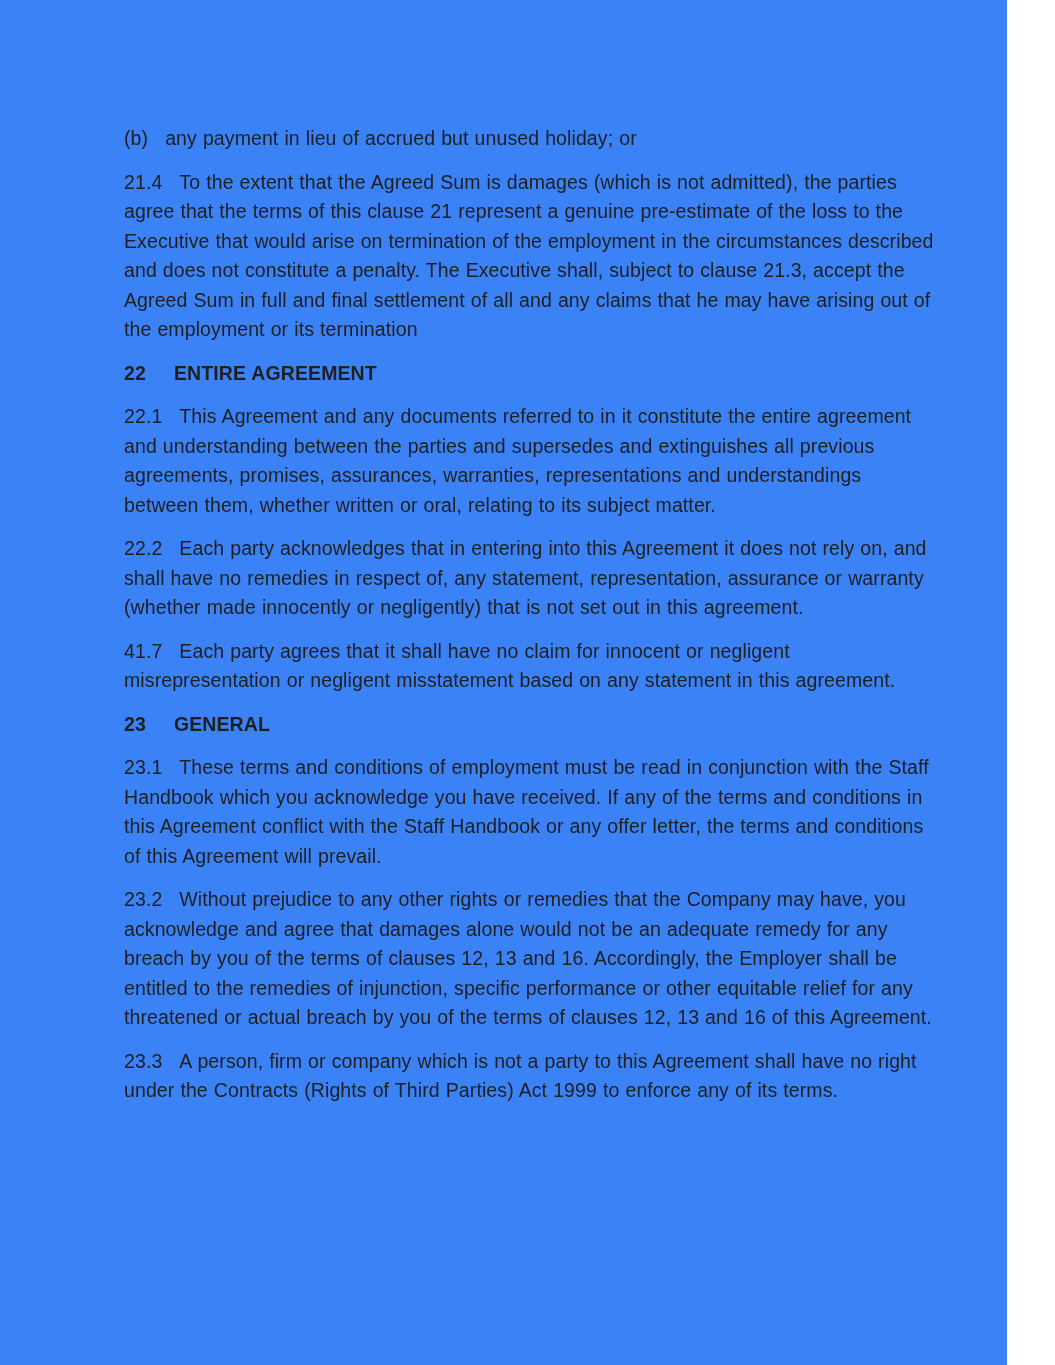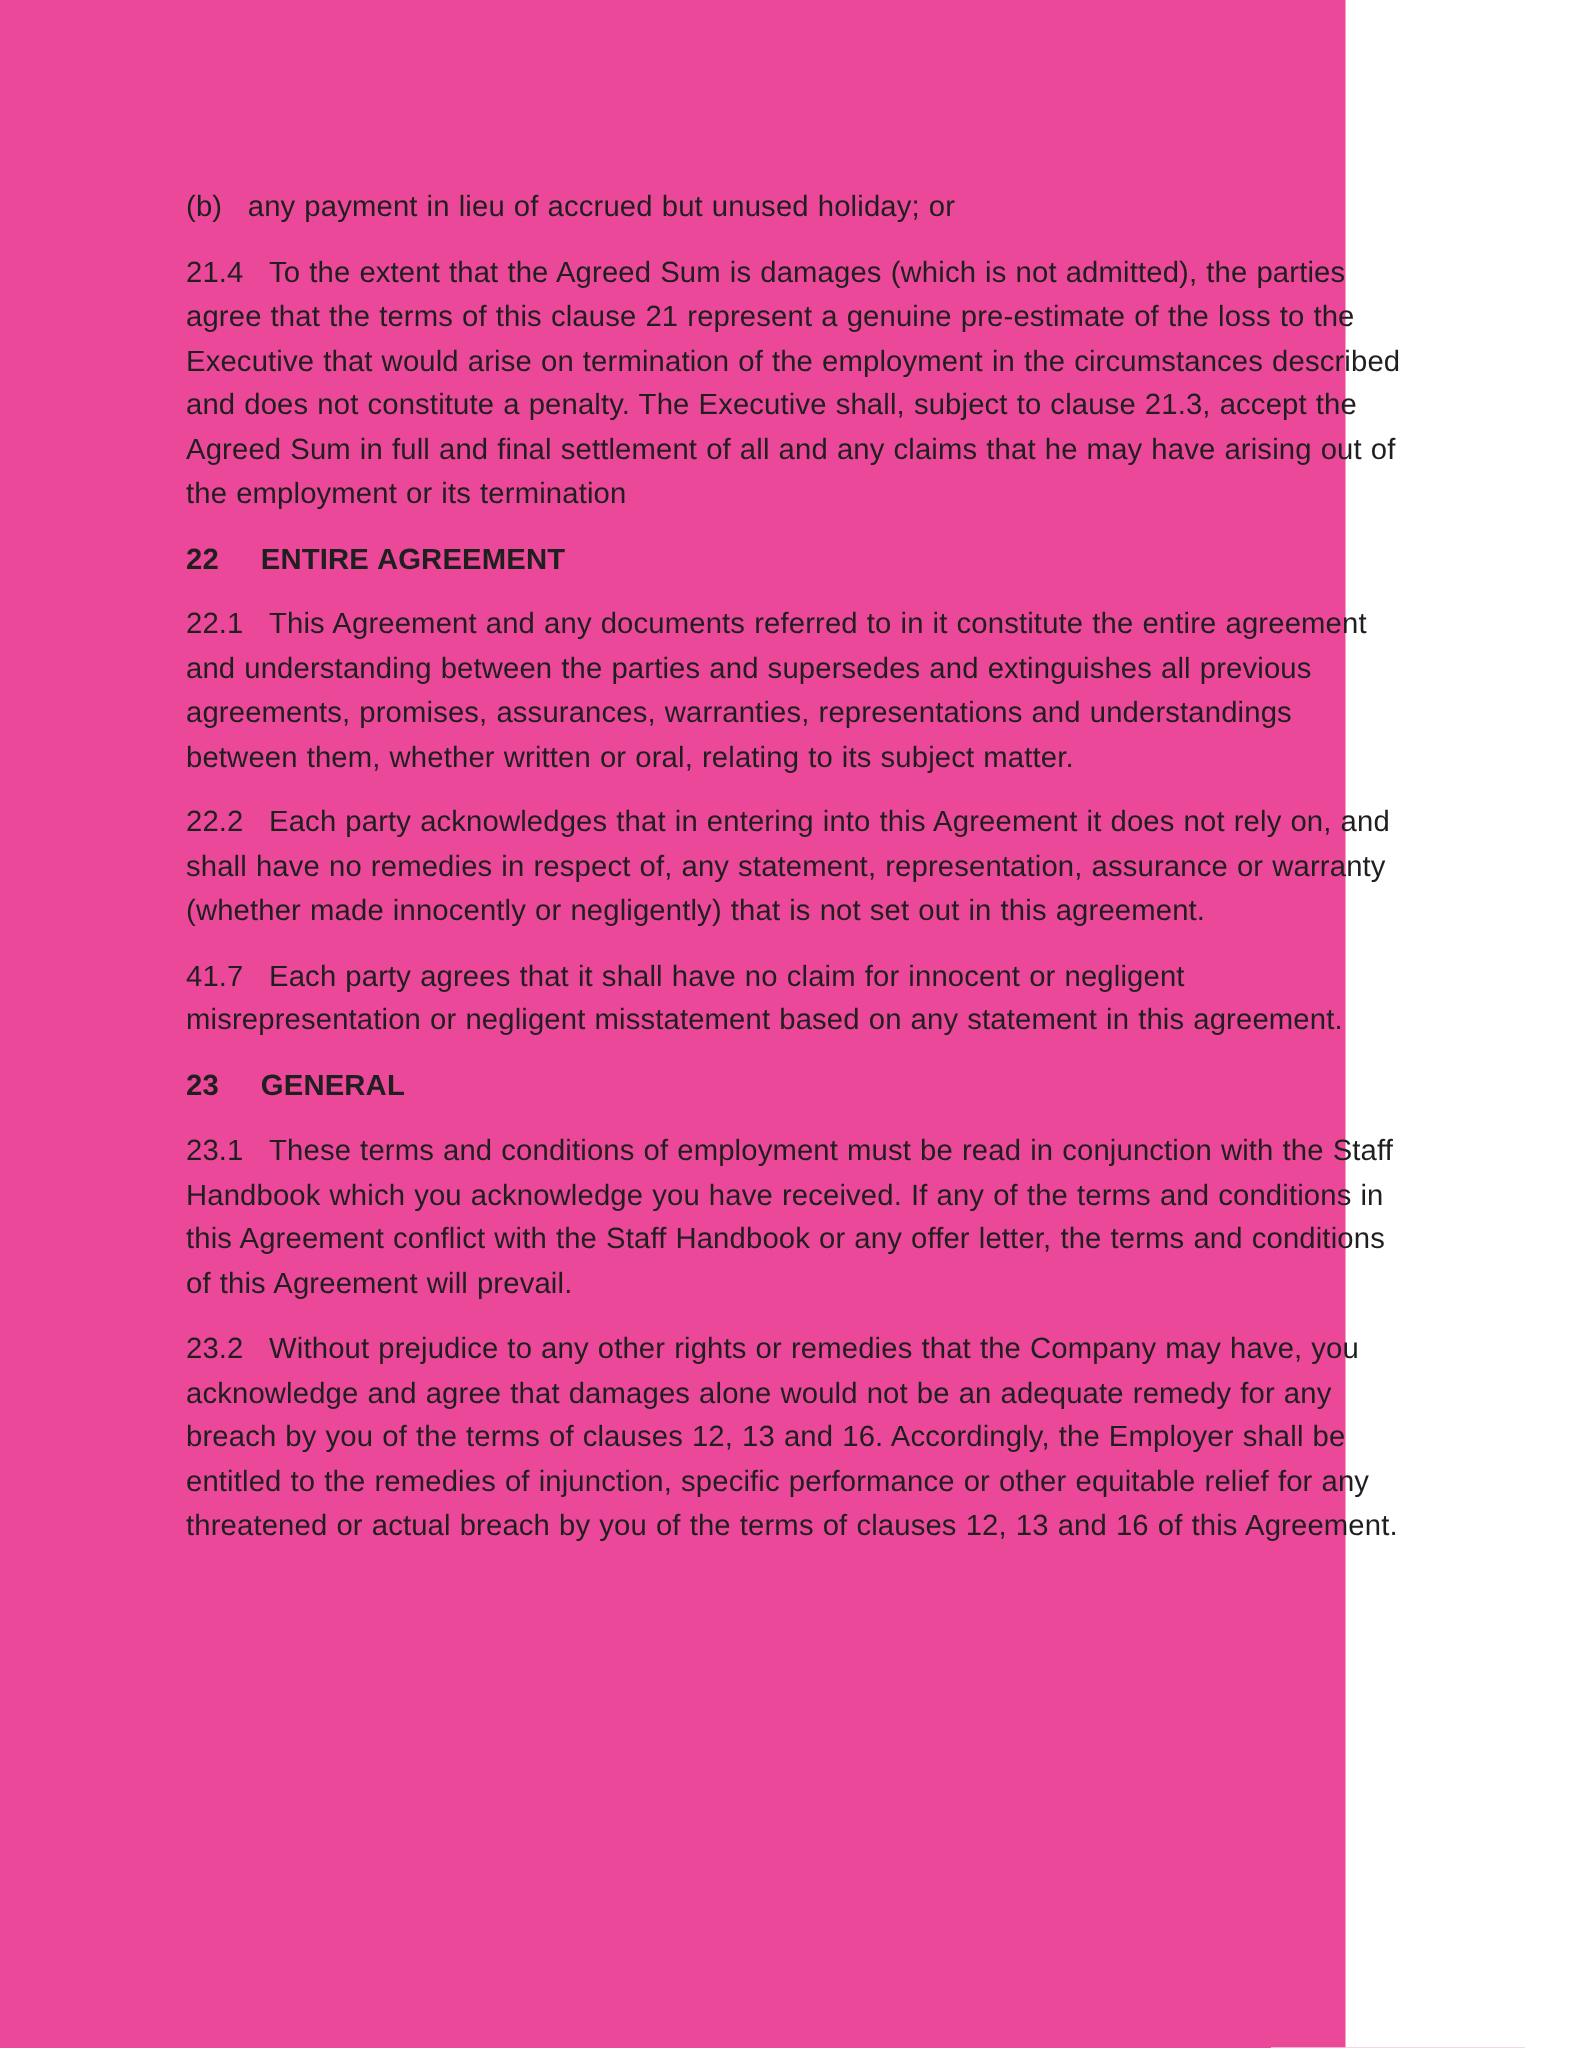--- a/index.html
+++ b/index.html
@@ -7,23 +7,23 @@
     background: #ffffff;
   }
   body {
     width: 1055px;
     height: 1365px;
     font-family: "Liberation Sans", "DejaVu Sans", sans-serif;
     color: #1f1f1f;
     overflow: hidden;
   }
   .page {
-    width: 897px;
+    width: 1007px;
     height: 1365px;
-    background: #ec4899;
+    background: #3b82f6;
     padding: 124px 118px 0 124px;
   }
   .doc {
     width: 812px;
   }
   .block {
     font-size: 19.5px;
     line-height: 29.5px;
     margin-bottom: 14px;
     letter-spacing: 0.1px;
@@ -59,15 +59,16 @@
 
     <p class="block clause"><span class="num">41.7</span><span class="txt">Each party agrees that it shall have no claim for innocent or negligent misrepresentation or negligent misstatement based on any statement in this agreement.</span></p>
 
 
     <p class="block heading"><span class="num">23</span><span class="txt">GENERAL</span></p>
 
     <p class="block clause"><span class="num">23.1</span><span class="txt">These terms and conditions of employment must be read in conjunction with the Staff Handbook which you acknowledge you have received. If any of the terms and conditions in this Agreement conflict with the Staff Handbook or any offer letter, the terms and conditions of this Agreement will prevail.</span></p>
 
     <p class="block clause"><span class="num">23.2</span><span class="txt">Without prejudice to any other rights or remedies that the Company may have, you acknowledge and agree that damages alone would not be an adequate remedy for any breach by you of the terms of clauses 12, 13 and 16. Accordingly, the Employer shall be entitled to the remedies of injunction, specific performance or other equitable relief for any threatened or actual breach by you of the terms of clauses 12, 13 and 16 of this Agreement.</span></p>
 
+    <p class="block clause"><span class="num">23.3</span><span class="txt">A person, firm or company which is not a party to this Agreement shall have no right under the Contracts (Rights of Third Parties) Act 1999 to enforce any of its terms.</span></p>
 
   </div>
 </div>
 
 </body></html>

